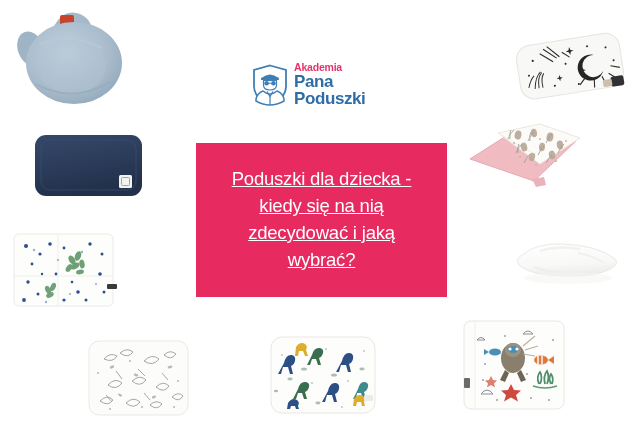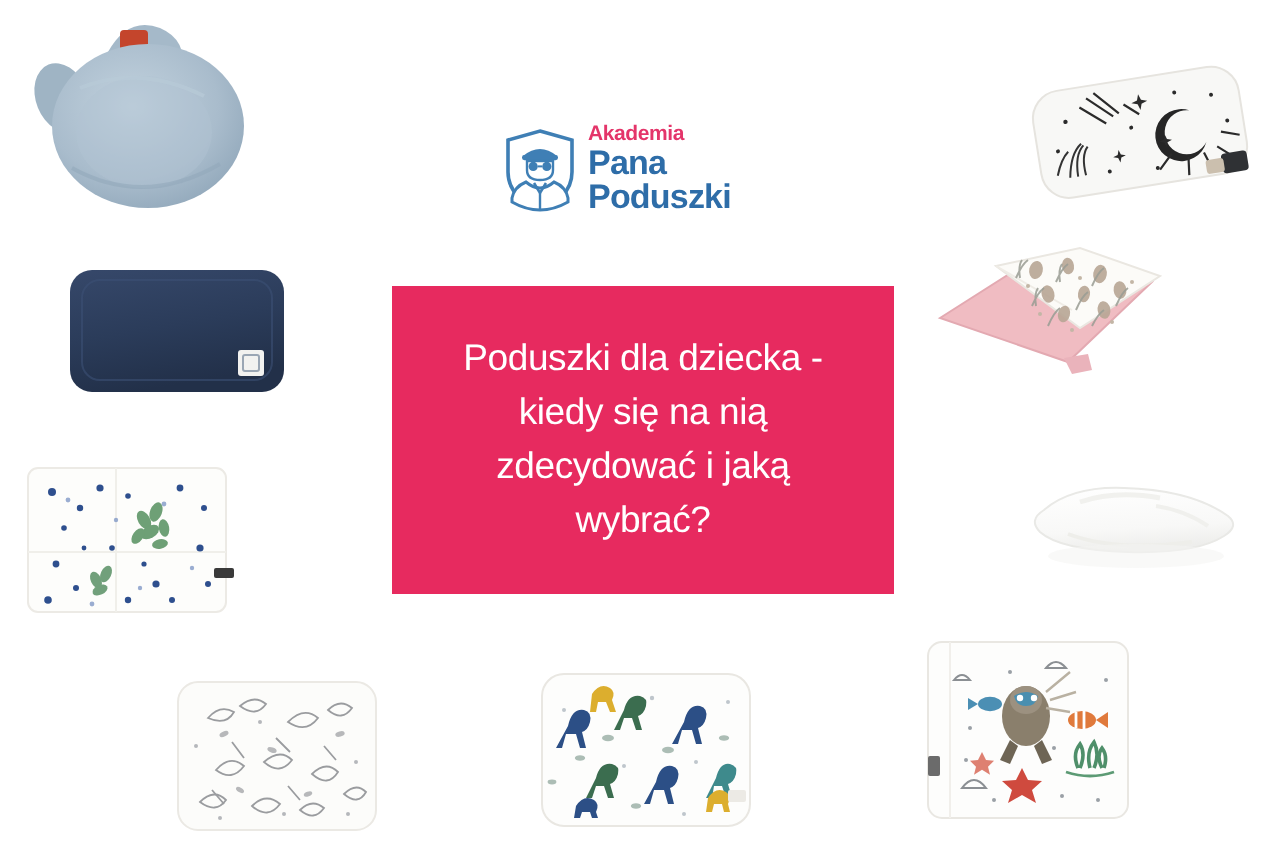--- a/index.html
+++ b/index.html
@@ -61,20 +61,21 @@
     padding: 4px 10px;
   }
   #banner-text {
     color: #ffffff;
     font-size: 18.5px;
     line-height: 1.45;
     text-align: center;
     font-weight: 400;
     letter-spacing: -0.2px;
     white-space: pre-line;
+    text-decoration: underline;
   }
 
   
   .product {
     position: absolute;
   }
   .product svg { display: block; width: 100%; height: 100%; }
 </style>
 </head>
 <body>

